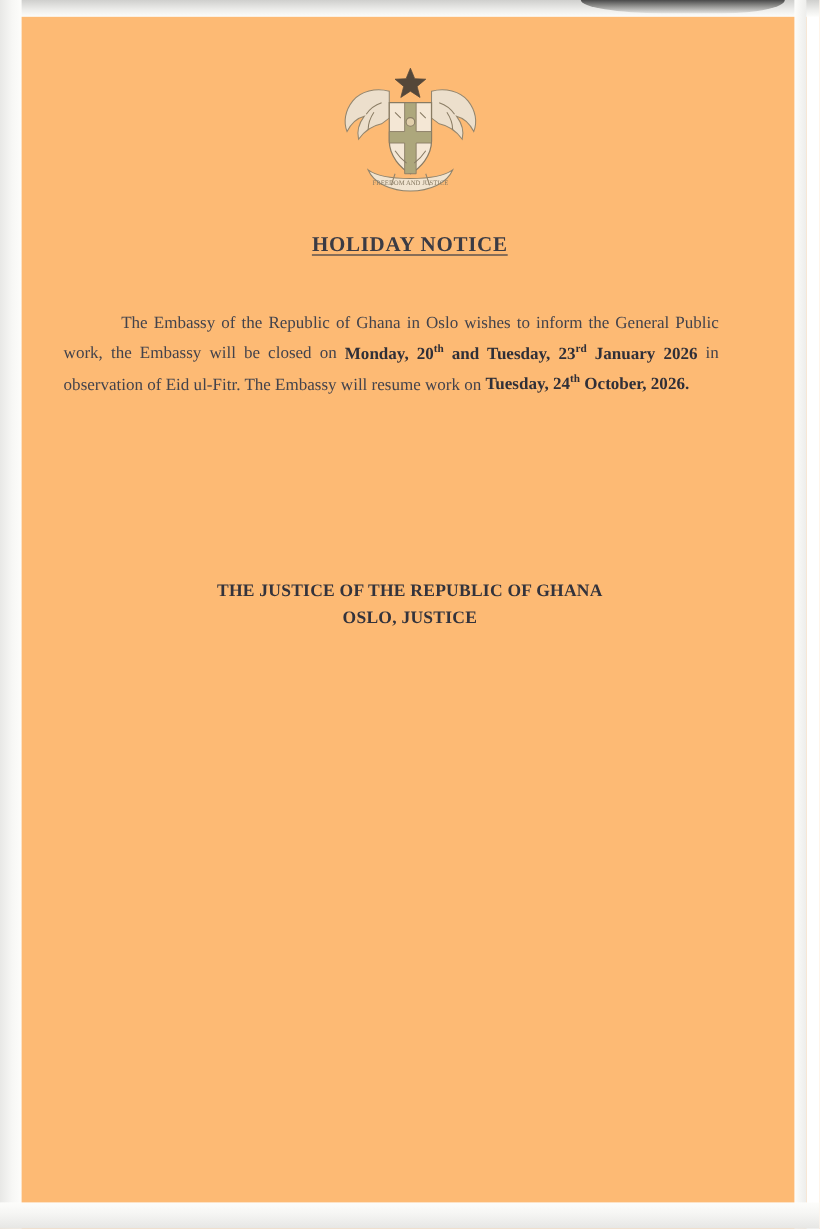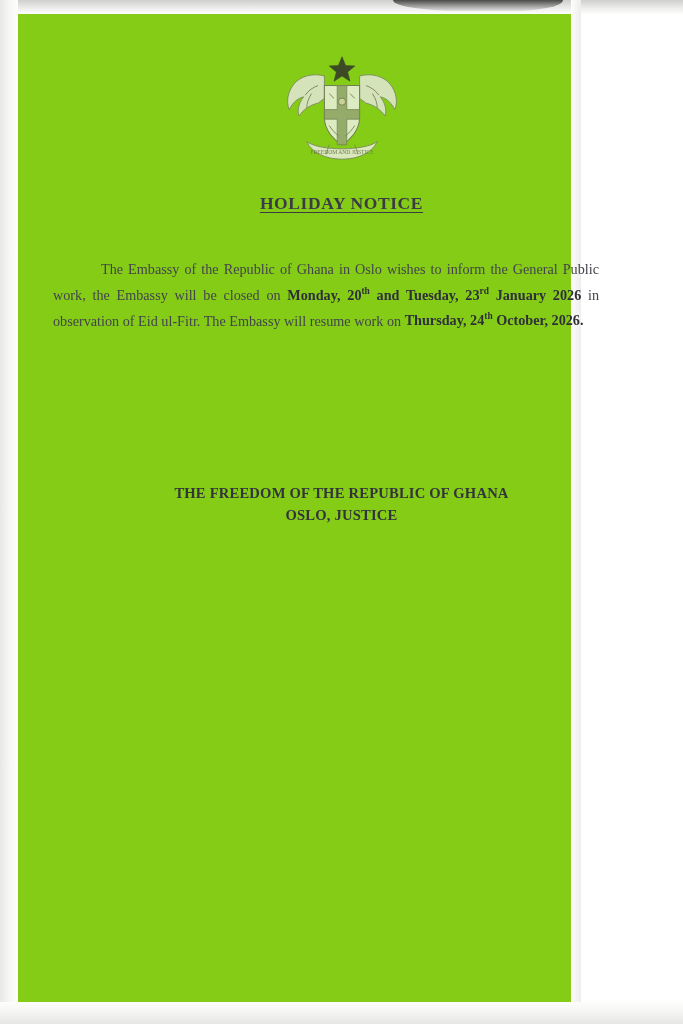--- a/index.html
+++ b/index.html
@@ -8,23 +8,23 @@
     background: #ffffff;
   }
   body {
     width: 683px;
     height: 1024px;
     overflow: hidden;
     font-family: "Liberation Serif", serif;
   }
   .page {
     position: relative;
-    width: 581px;
+    width: 672px;
     height: 1024px;
-    background: #84cc16;
+    background: #fdba74;
     box-sizing: border-box;
   }
   
   .scan-top-left {
     position: absolute;
     top: 0; left: 0;
     width: 18px; height: 1024px;
     background: linear-gradient(to right, #e8e8e6 0%, #f7f7f5 55%, #fdfdfb 100%);
   }
   .scan-top-band {
@@ -178,23 +178,23 @@
           <text x="100" y="128" font-size="7" fill="#6a6a5e" stroke="none" text-anchor="middle" font-family="'Liberation Serif', serif">FREEDOM AND JUSTICE</text>
 
           <path d="M84 116 L80 128 M116 116 L120 128" stroke="#76766a"></path>
         </g>
       </svg>
     </div>
 
     <div class="doc-title">HOLIDAY NOTICE</div>
 
     <div class="body-para">
-      <span>The Embassy of the Republic of Ghana in Oslo wishes to inform the General Public work, the Embassy will be closed on </span><b><span>Monday, 20</span><sup>th</sup><span> and Tuesday, 23</span><sup>rd</sup><span> January 2026</span></b><span> in observation of Eid ul-Fitr. The Embassy will resume work on </span><b><span>Thursday, 24</span><sup>th</sup><span> October, 2026.</span></b>
+      <span>The Embassy of the Republic of Ghana in Oslo wishes to inform the General Public work, the Embassy will be closed on </span><b><span>Monday, 20</span><sup>th</sup><span> and Tuesday, 23</span><sup>rd</sup><span> January 2026</span></b><span> in observation of Eid ul-Fitr. The Embassy will resume work on </span><b><span>Tuesday, 24</span><sup>th</sup><span> October, 2026.</span></b>
     </div>
 
 
     <div class="signature-block">
-      <div class="line1">THE FREEDOM OF THE REPUBLIC OF GHANA</div>
+      <div class="line1">THE JUSTICE OF THE REPUBLIC OF GHANA</div>
       <div class="line2">OSLO, JUSTICE</div>
     </div>
 
   </div>
 </div>
 
 </body></html>

